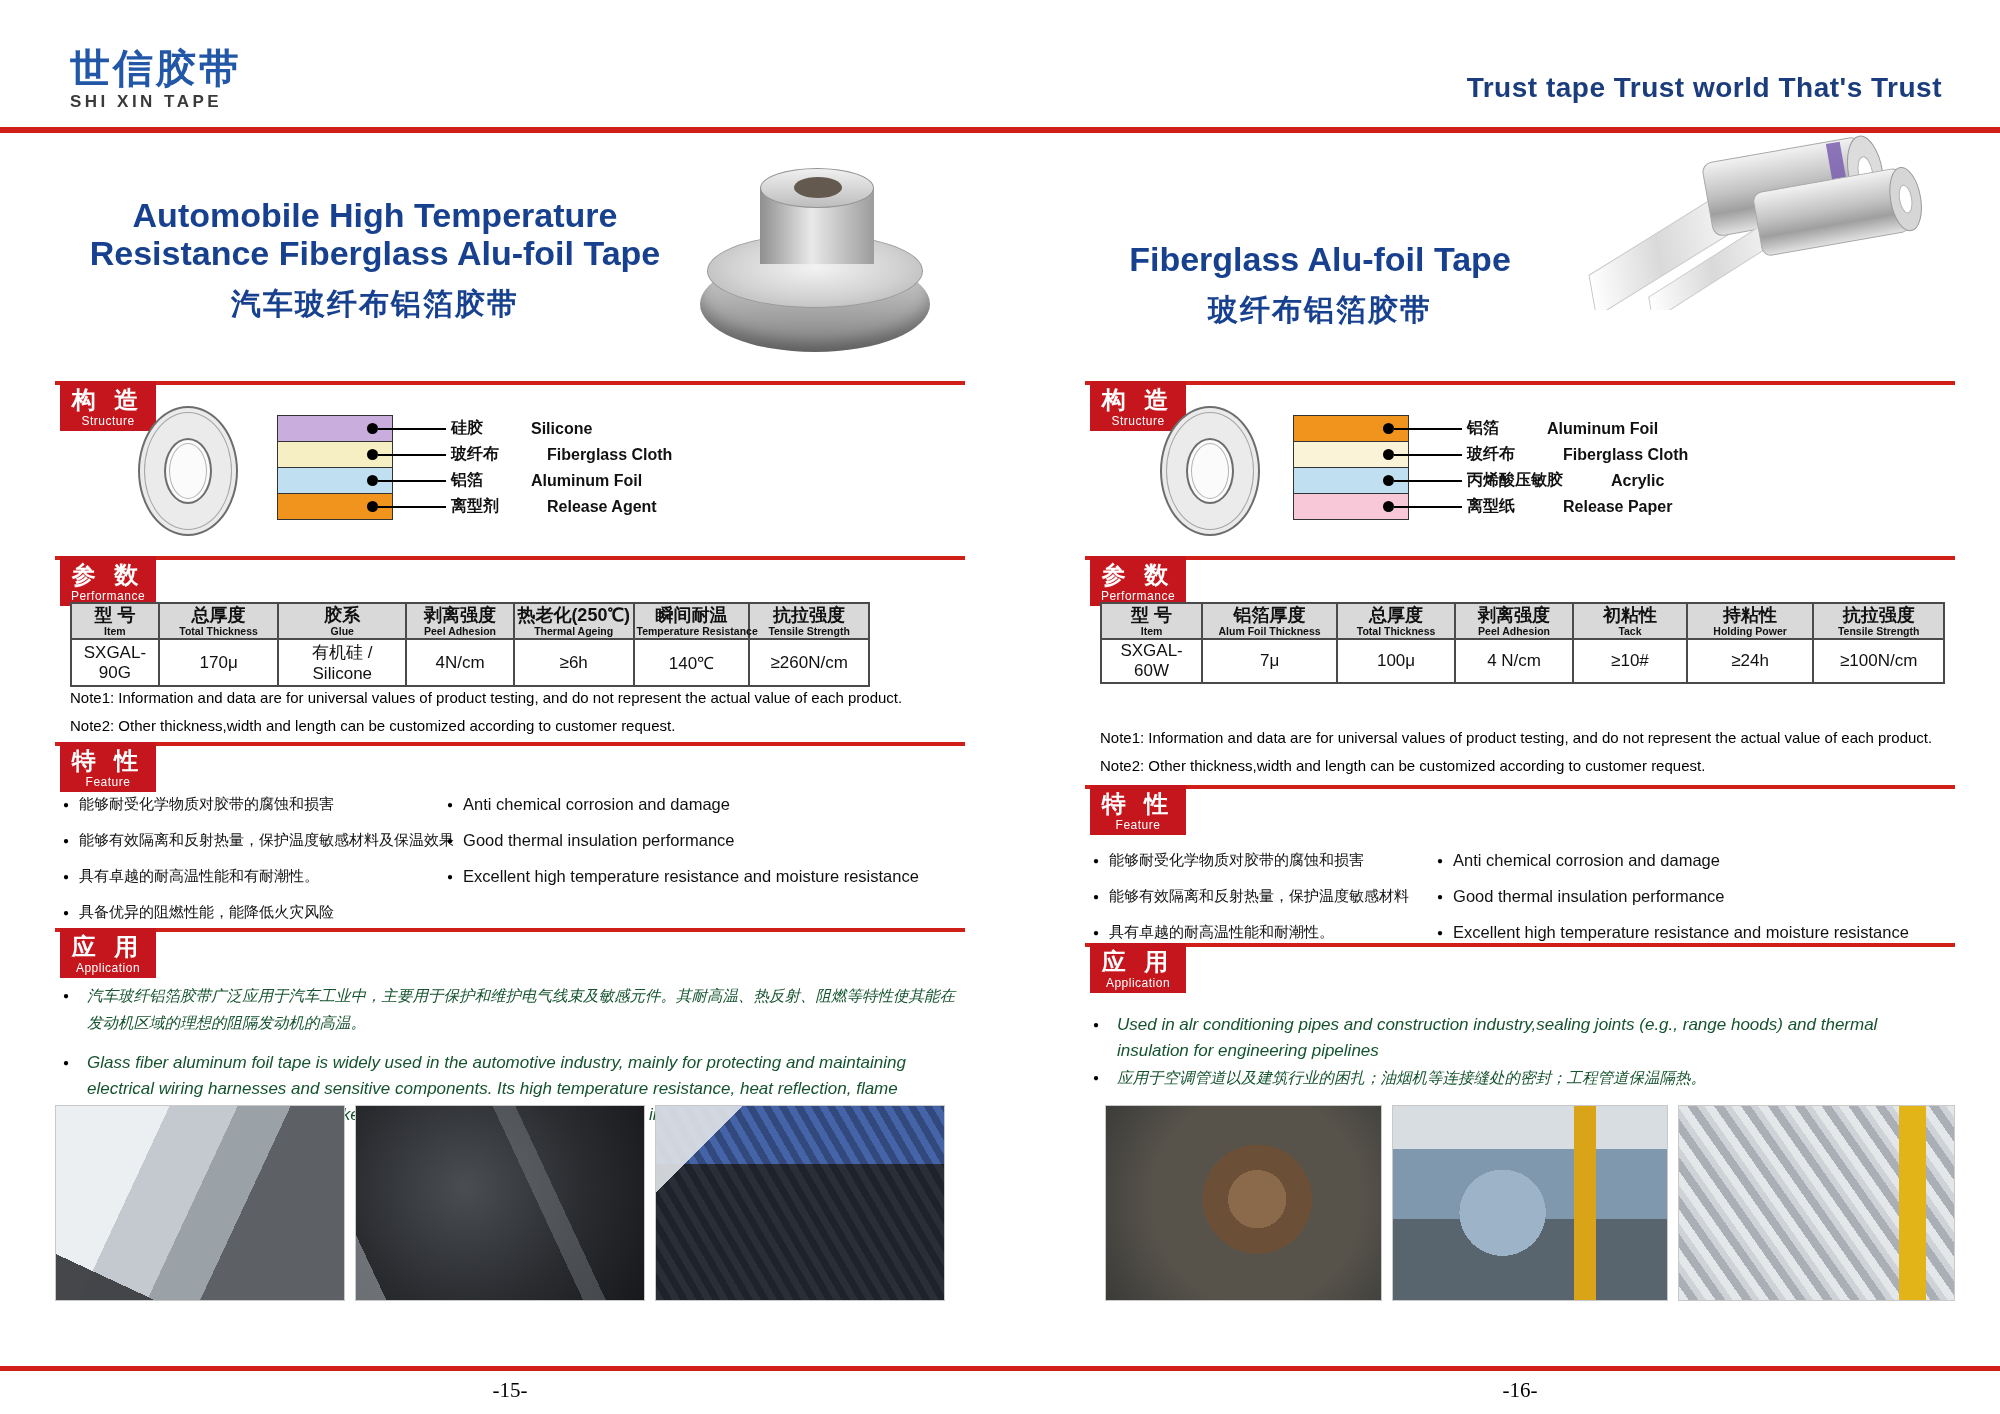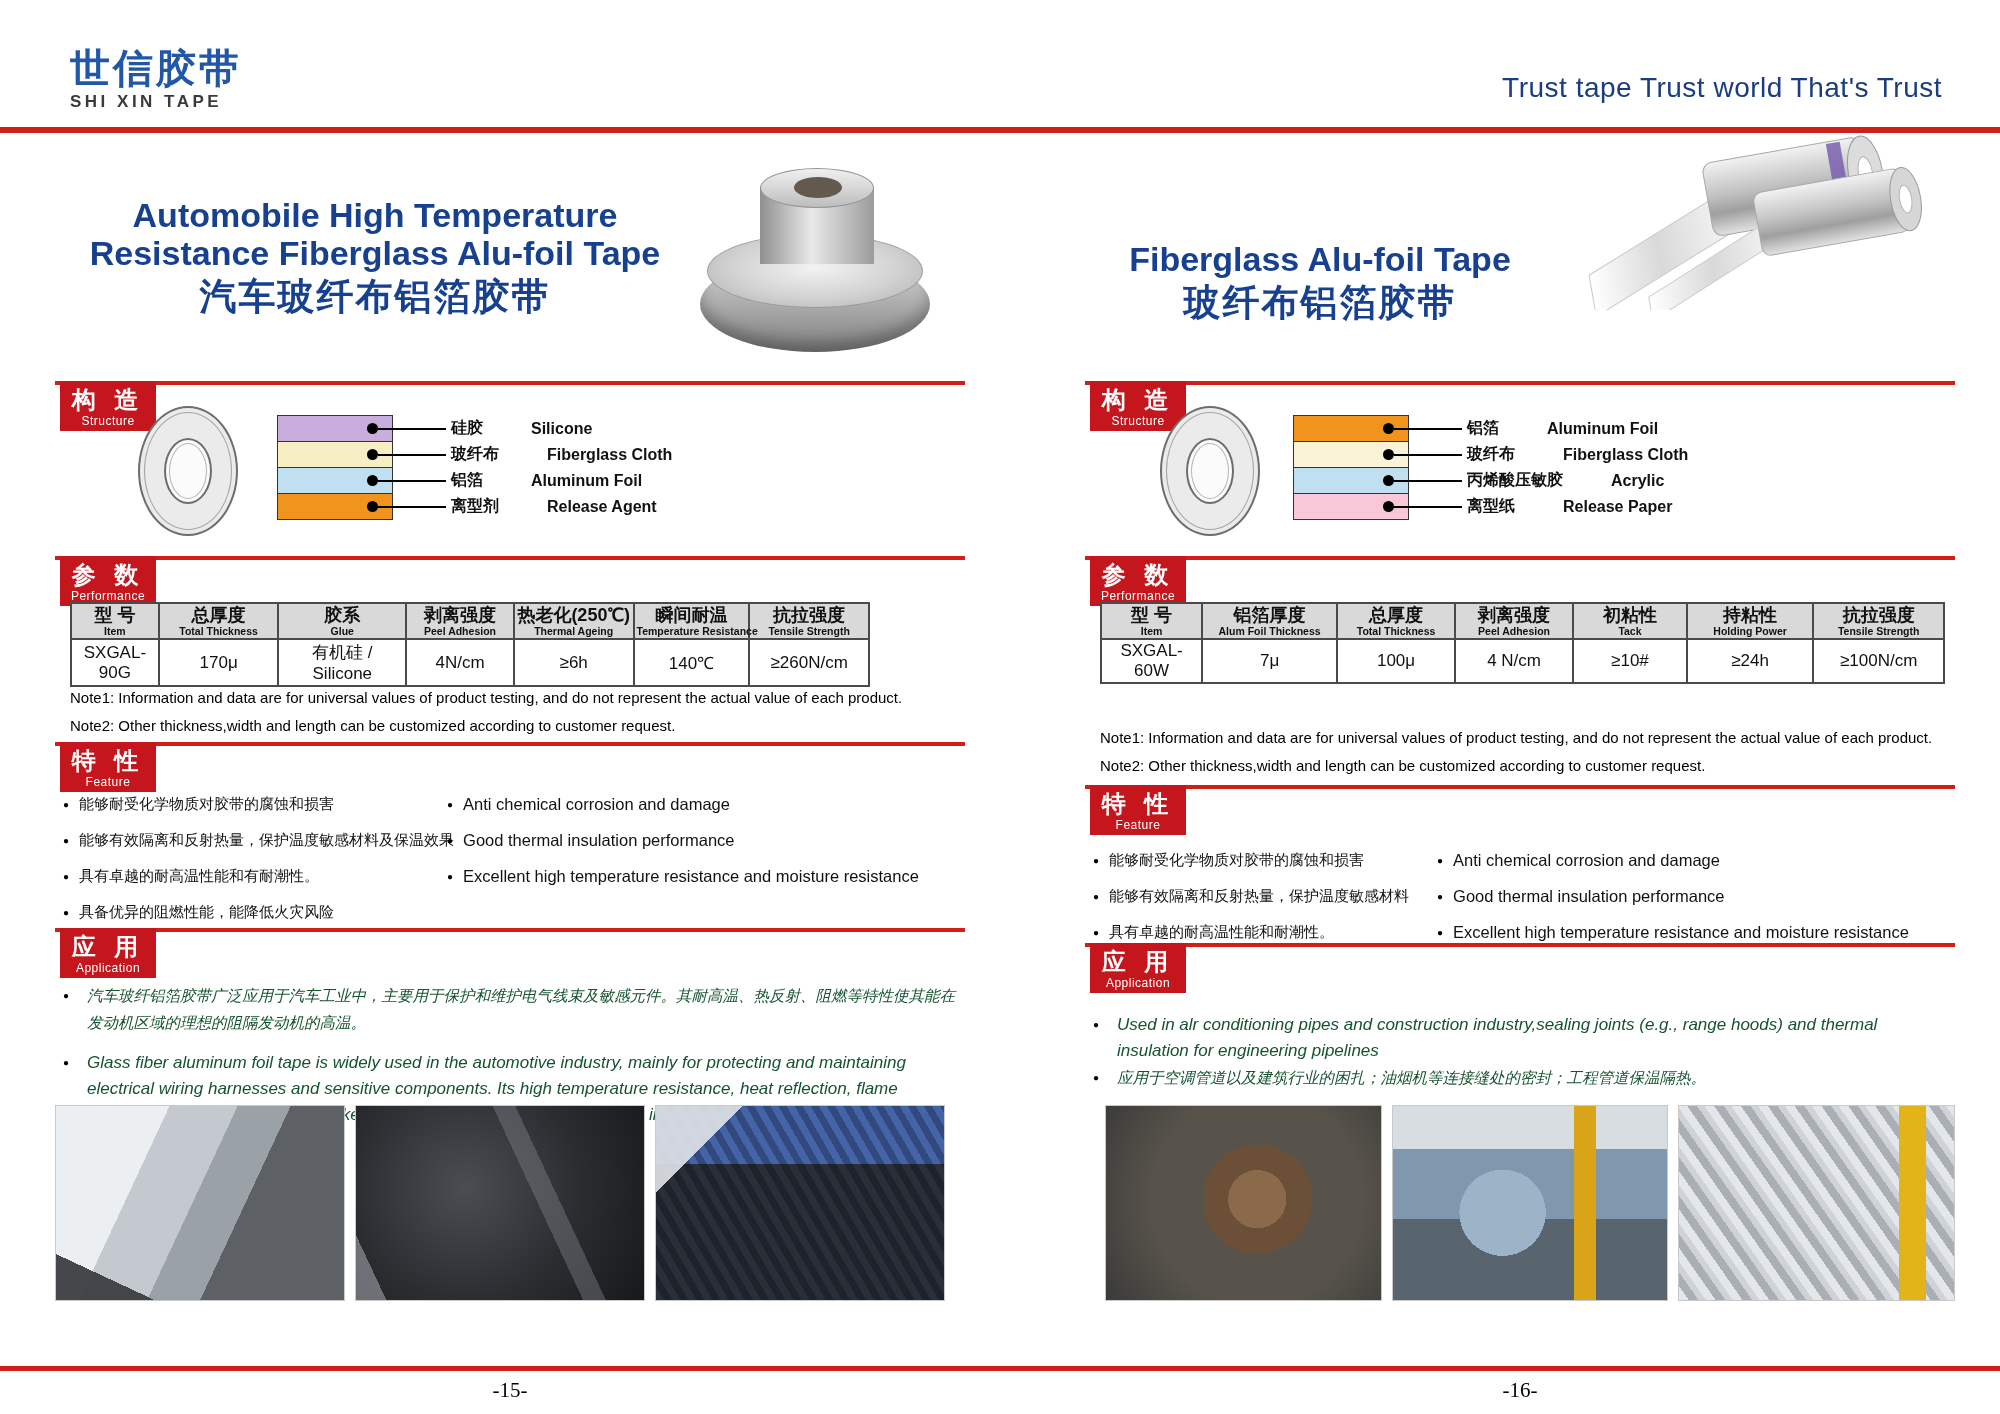--- a/index.html
+++ b/index.html
@@ -2,30 +2,30 @@
 <html style="--accent-red: #d01f18; --badge-red: #c4161c; --title-blue: #17418f; --slogan-blue: #1b3d7d; --logo-blue: #2257a8; --table-header-bg: #d9d9d9;"><head>
 <meta charset="utf-8">
 <style>
   html,body{margin:0;padding:0;background:#fff;}
   body{width:2000px;height:1414px;position:relative;font-family:"Liberation Sans",sans-serif;color:#111;overflow:hidden;}
   .abs{position:absolute;}
 
   
   .logo-cn{font-size:40px;font-weight:bold;color:var(--logo-blue,#2257a8);letter-spacing:3px;line-height:1;}
   .logo-en{font-size:17px;font-weight:bold;color:#3a3a3a;letter-spacing:3.5px;margin-top:4px;}
-  .slogan{font-size:28px;font-weight:normal;color:var(--slogan-blue,#1b3d7d);letter-spacing:0.5px;}
+  .slogan{font-size:28px;font-weight:bold;color:var(--slogan-blue,#1b3d7d);letter-spacing:0.5px;}
   .redline{background:var(--accent-red,#d01f18);}
 
   
   .page{position:absolute;top:0;height:1414px;}
   #pageL{left:55px;width:910px;}
   #pageR{left:1085px;width:870px;}
 
   .title-en{font-size:34px;font-weight:bold;color:var(--title-blue,#17418f);line-height:1.12;}
-  .title-cn{font-size:37px;font-weight:bold;color:var(--title-blue,#17418f);margin-top:0;letter-spacing:2px;font-family:Liberation Serif, serif;}
+  .title-cn{font-size:30px;font-weight:bold;color:var(--title-blue,#17418f);margin-top:12px;letter-spacing:2px;font-family:Liberation Serif, serif;}
 
   .sec-line{position:absolute;left:0;right:0;height:4px;background:var(--accent-red,#d01f18);}
   .badge{position:absolute;width:96px;height:50px;background:var(--badge-red,#c4161c);color:#fff;text-align:center;}
   .badge-cn{font-size:24px;font-weight:bold;letter-spacing:6px;margin-top:3px;white-space:nowrap;}
   .badge-en{font-size:12px;margin-top:-2px;letter-spacing:0.5px;}
 
   
   .roll{position:absolute;width:96px;height:126px;border:2px solid #6d6d6d;border-radius:50%;background:#ebebeb;}
   .roll:before{content:"";position:absolute;inset:4px;border:1px solid #a5a5a5;border-radius:50%;}
   .roll-hole{position:absolute;left:24px;top:30px;width:44px;height:62px;border:2px solid #6d6d6d;border-radius:50%;background:#fbfbfb;}

